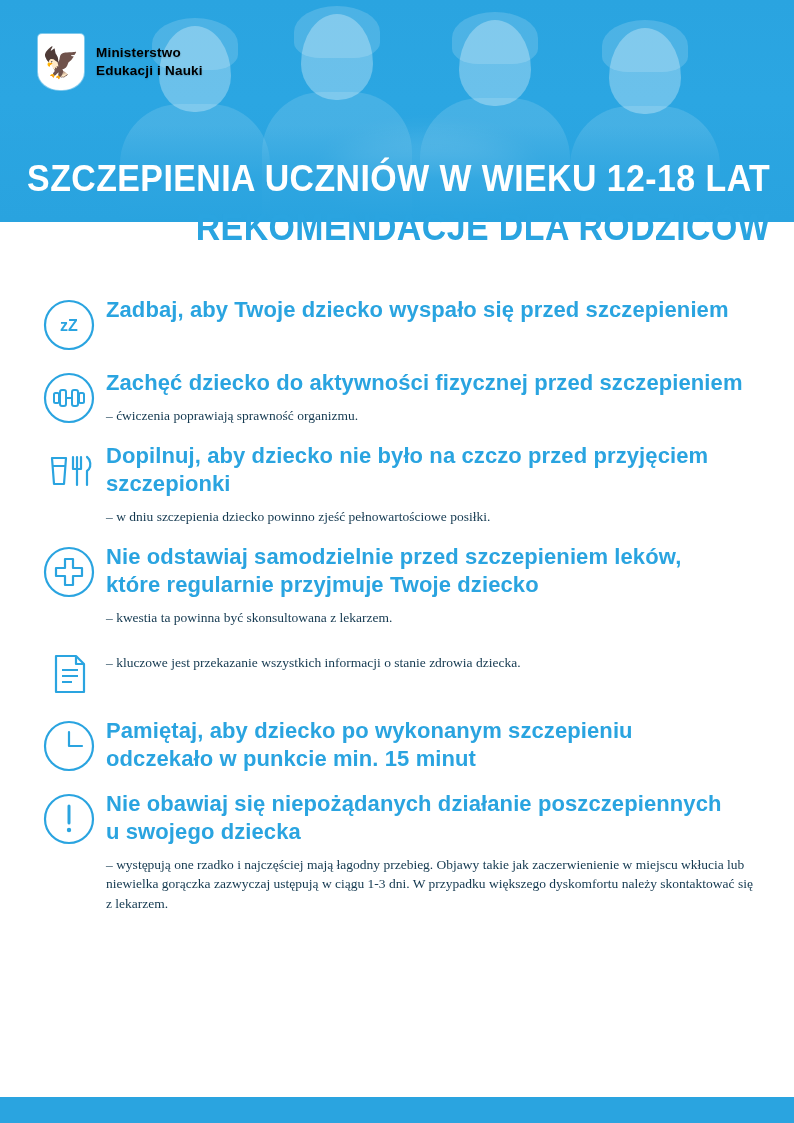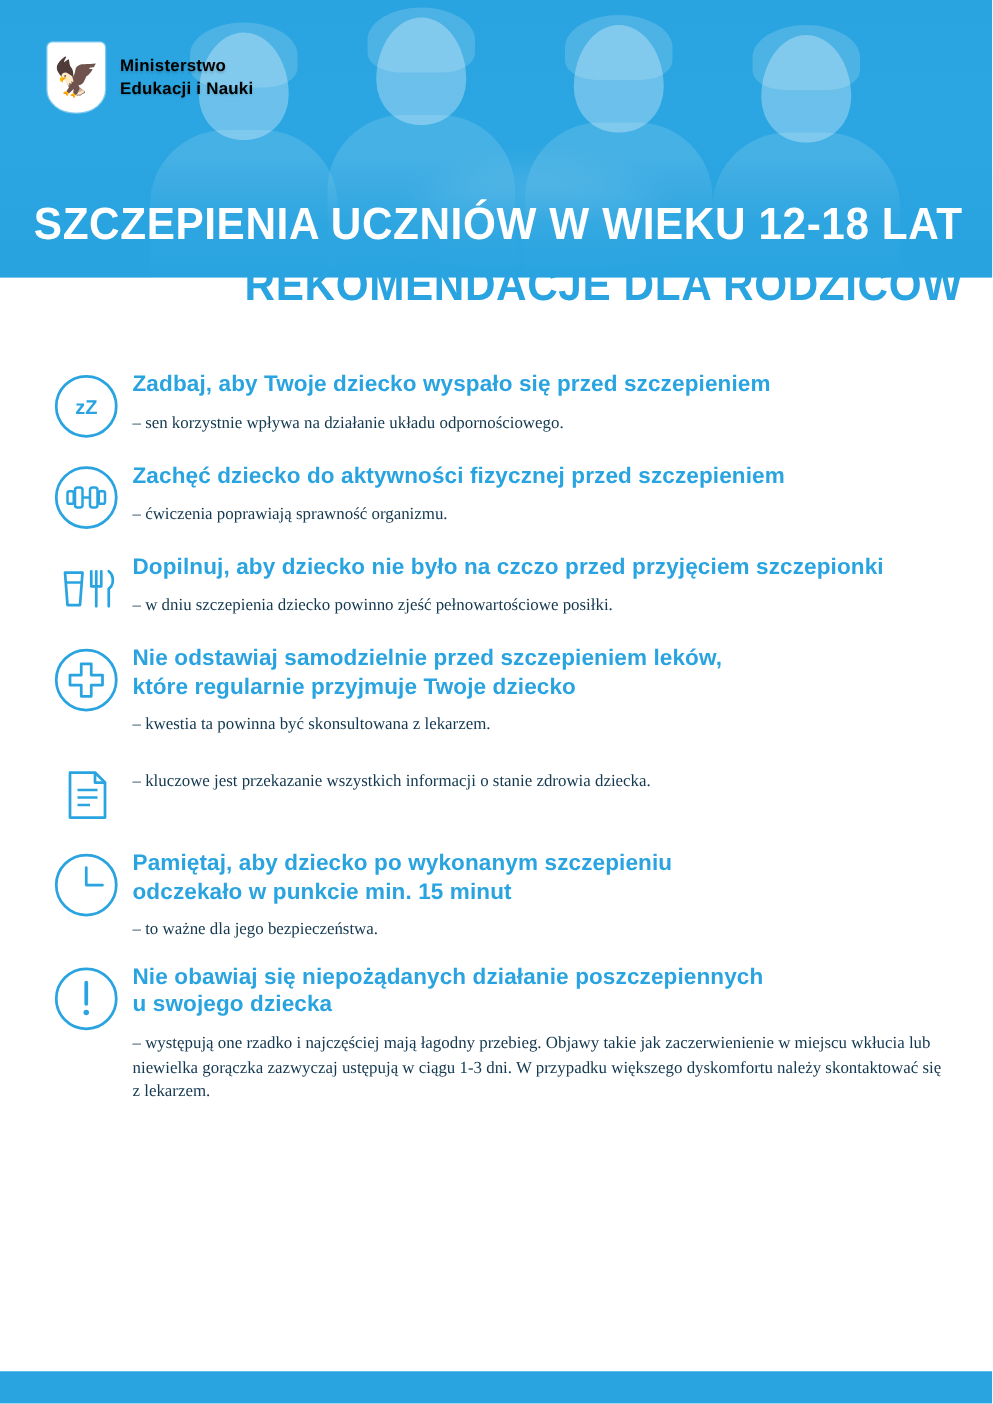--- a/index.html
+++ b/index.html
@@ -161,21 +161,21 @@
     min-width: 66px;
     display: flex;
     justify-content: center;
     padding-top: 2px;
     align-items: center;
   }
   .icon-cell svg { display: block; }
   .text-cell { padding-left: 4px; flex: 1; }
   .item-title {
     color: #2aa4e0;
-    font-size: 18px;
+    font-size: 22px;
     font-weight: 700;
     line-height: 1.26;
     letter-spacing: .1px;
   }
   .item-desc {
     margin-top: 9px;
     color: #13384f;
     font-size: 13.5px;
     line-height: 1.45;
     font-family: "Liberation Serif", serif;
@@ -239,21 +239,20 @@
 
     <div class="item">
       <div class="icon-cell">
         <svg width="54" height="54" viewBox="0 0 54 54">
           <circle cx="27" cy="27" r="24" fill="none" stroke="#2aa4e0" stroke-width="2.2"></circle>
           <text x="27" y="33" text-anchor="middle" font-family="Liberation Sans, sans-serif" font-size="16" font-weight="700" fill="#2aa4e0">zZ</text>
         </svg>
       </div>
       <div class="text-cell">
         <div class="item-title">Zadbaj, aby Twoje dziecko wyspało się przed szczepieniem</div>
-        <div class="item-desc">– sen korzystnie wpływa na działanie układu odpornościowego.</div>
       </div>
     </div>
 
     <div class="item">
       <div class="icon-cell">
         <svg width="54" height="54" viewBox="0 0 54 54">
           <circle cx="27" cy="27" r="24" fill="none" stroke="#2aa4e0" stroke-width="2.2"></circle>
           <rect x="12" y="22" width="5" height="10" rx="1.5" fill="none" stroke="#2aa4e0" stroke-width="2"></rect>
           <rect x="37" y="22" width="5" height="10" rx="1.5" fill="none" stroke="#2aa4e0" stroke-width="2"></rect>
           <rect x="18" y="19" width="6" height="16" rx="2" fill="none" stroke="#2aa4e0" stroke-width="2"></rect>
@@ -314,21 +313,20 @@
     <div class="item">
       <div class="icon-cell">
         <svg width="54" height="54" viewBox="0 0 54 54">
           <circle cx="27" cy="27" r="24" fill="none" stroke="#2aa4e0" stroke-width="2.2"></circle>
           <path d="M27 13 v14 h13" fill="none" stroke="#2aa4e0" stroke-width="2.2" stroke-linecap="round" stroke-linejoin="round"></path>
         </svg>
       </div>
       <div class="text-cell">
         <div class="item-title" style="white-space:pre-line">Pamiętaj, aby dziecko po wykonanym szczepieniu
 odczekało w punkcie min. 15 minut</div>
-        <div class="item-desc">– to ważne dla jego bezpieczeństwa.</div>
       </div>
     </div>
 
     <div class="item">
       <div class="icon-cell">
         <svg width="54" height="54" viewBox="0 0 54 54">
           <circle cx="27" cy="27" r="24" fill="none" stroke="#2aa4e0" stroke-width="2.2"></circle>
           <line x1="27" y1="14" x2="27" y2="31" stroke="#2aa4e0" stroke-width="3" stroke-linecap="round"></line>
           <circle cx="27" cy="38" r="2.2" fill="#2aa4e0"></circle>
         </svg>

